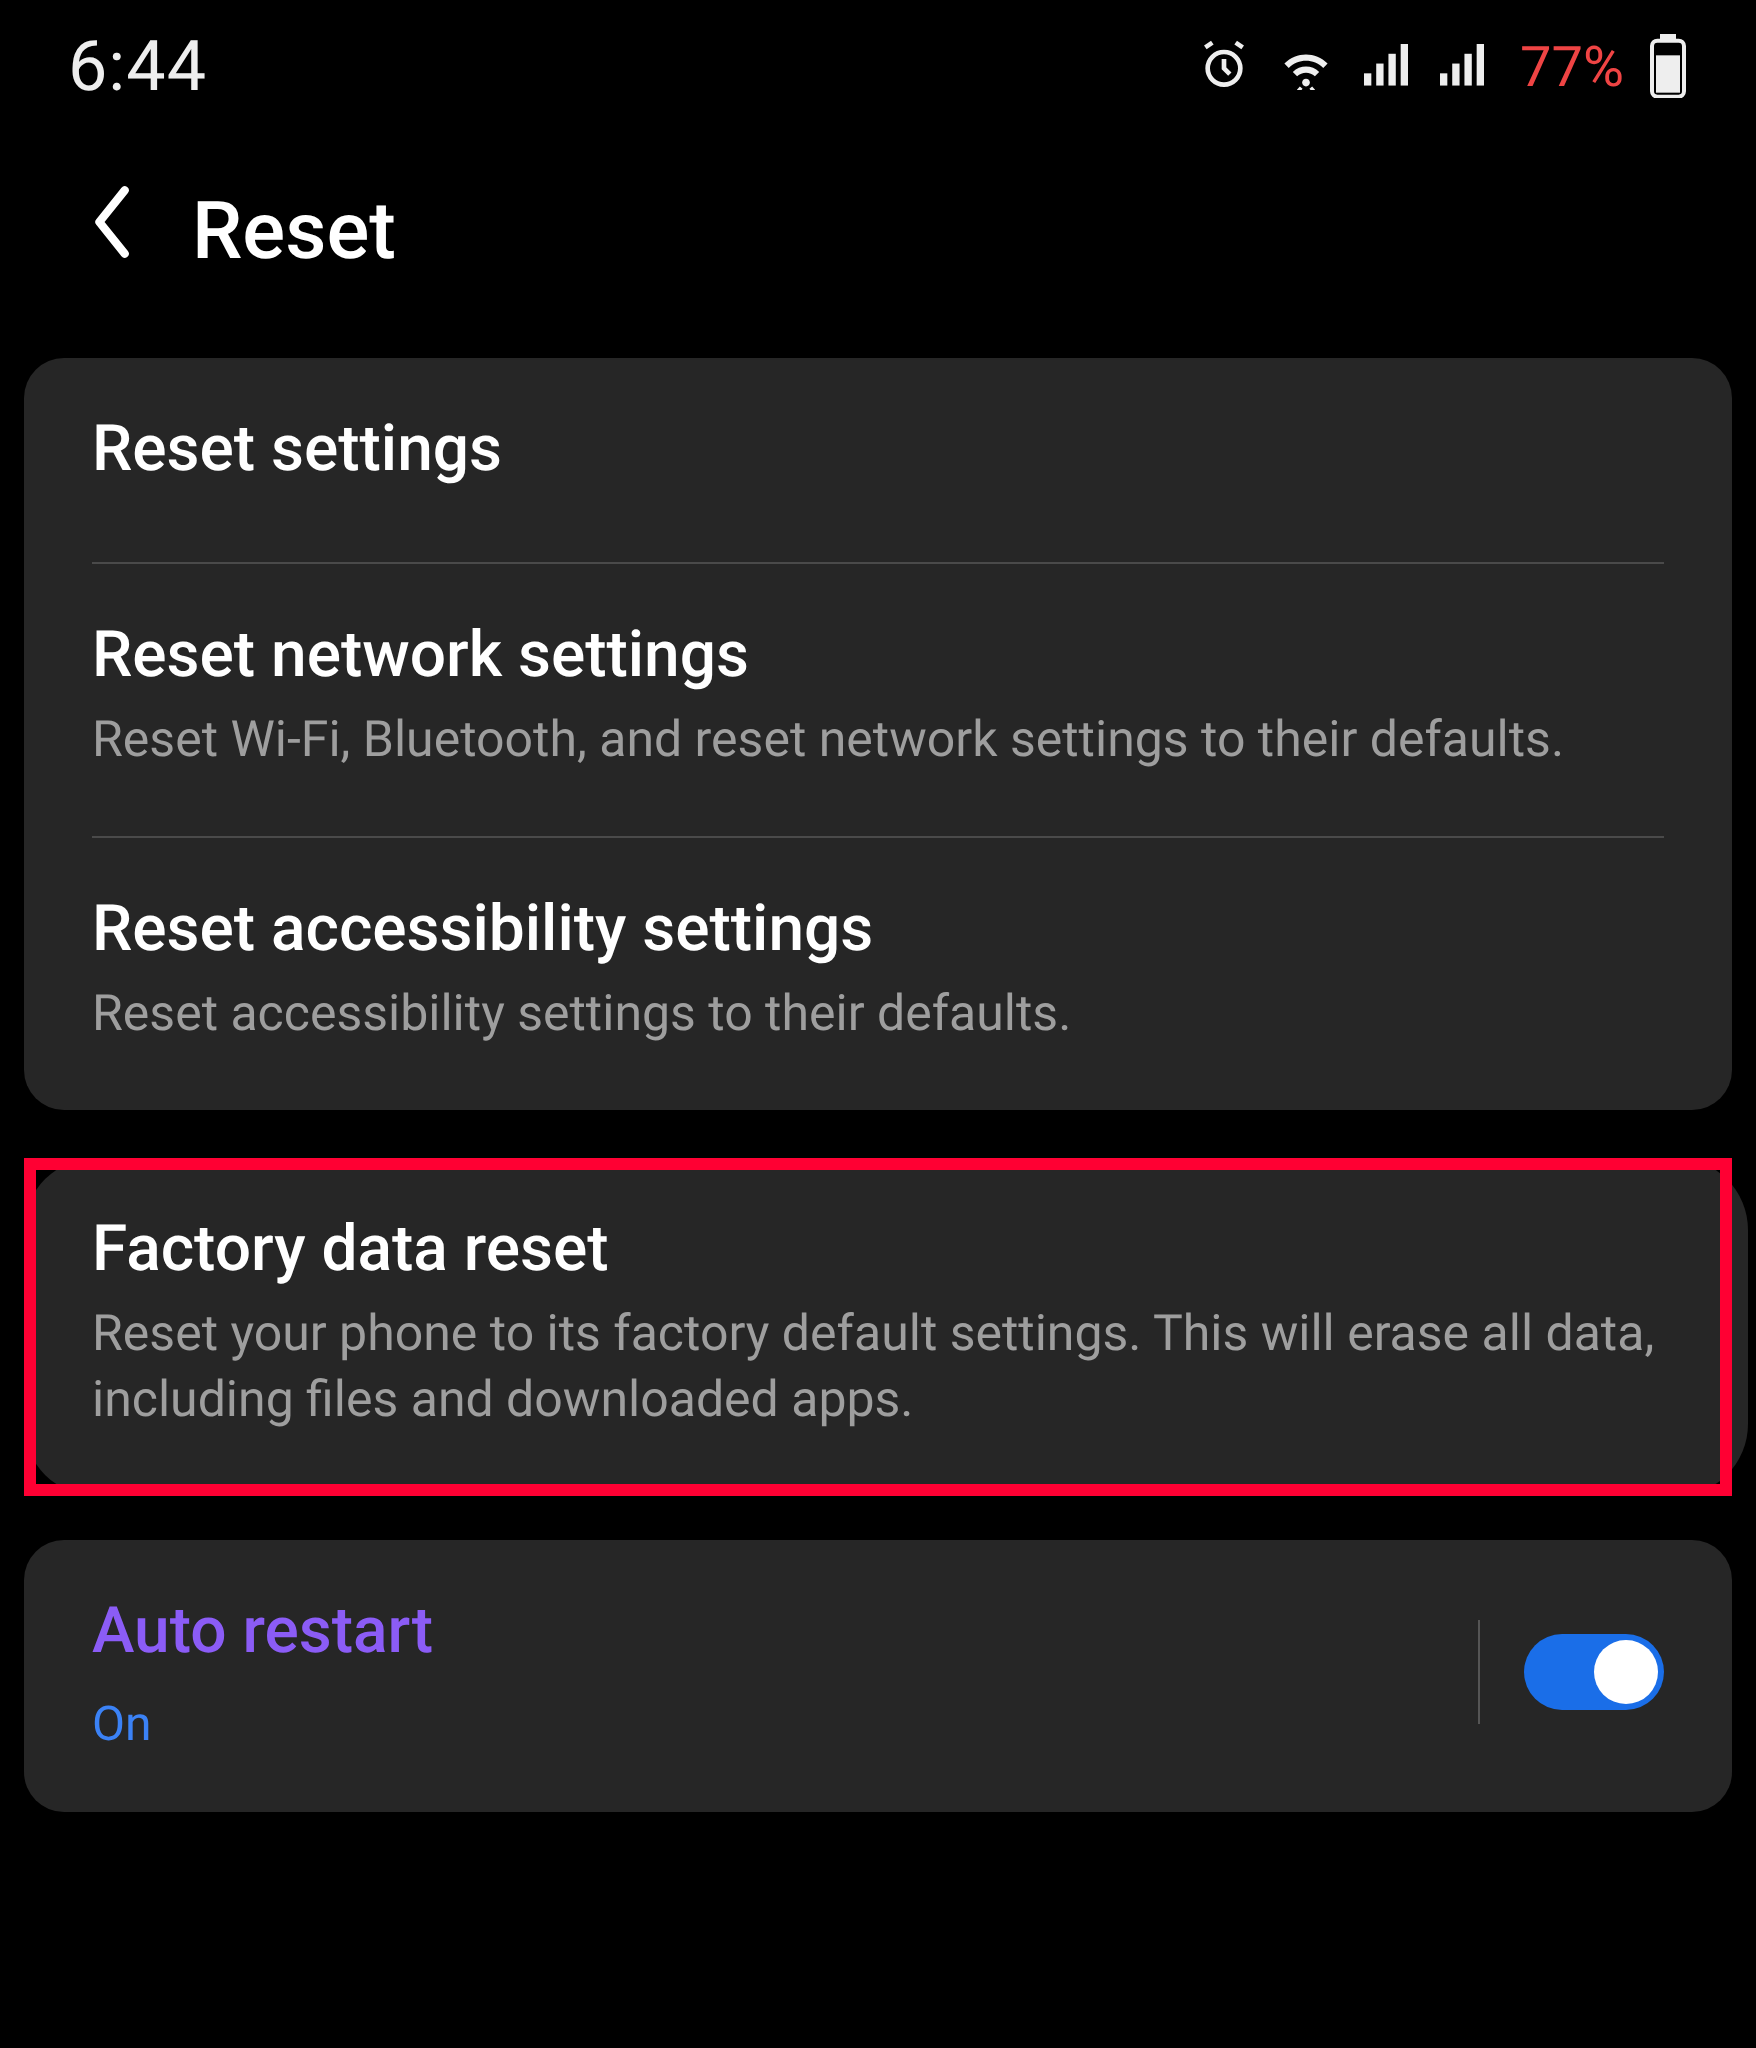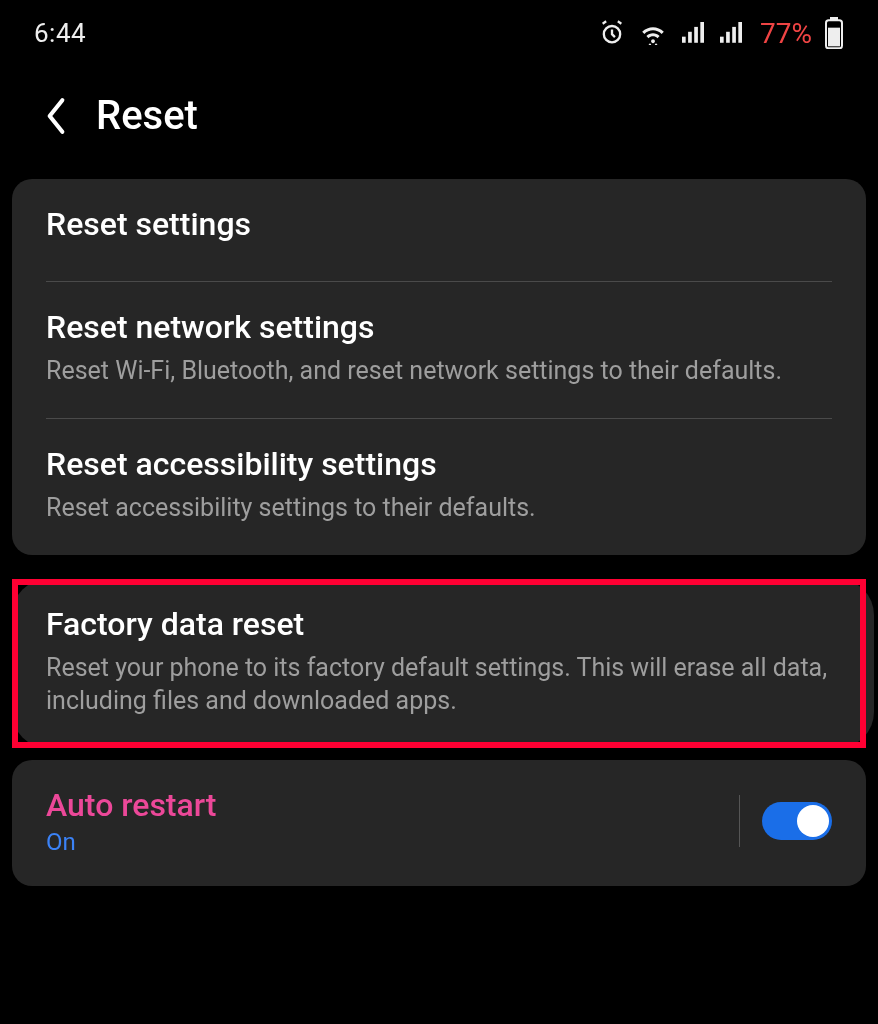--- a/index.html
+++ b/index.html
@@ -1,41 +1,41 @@
 <!DOCTYPE html>
 <html><head>
 <meta charset="utf-8">
 <style>
   * { margin: 0; padding: 0; box-sizing: border-box; }
   html, body { width: 878px; height: 1024px; background: #000; color: #fff; font-family: -apple-system, "Segoe UI", Roboto, "Helvetica Neue", Arial, sans-serif; overflow: hidden; }
   .status-bar { display: flex; justify-content: space-between; align-items: center; padding: 12px 34px 8px 34px; height: 62px; }
-  .status-time { font-size: 26px; font-weight: 400; color: #eee; letter-spacing: 0.5px; }
+  .status-time { font-size: 35px; font-weight: 400; color: #eee; letter-spacing: 0.5px; }
   .status-right { display: flex; align-items: center; gap: 12px; }
   .status-right .ico { display: inline-flex; align-items: center; justify-content: center; }
   .battery-pct { font-size: 28px; color: #ef4444; margin-left: 4px; }
 
-  .header { display: flex; align-items: center; gap: 28px; padding: 30px 36px 40px 44px; }
+  .header { display: flex; gap: 28px; padding: 30px 36px 40px 44px; }
   .header .back svg { display: block; }
   .header-title { font-size: 40px; font-weight: 500; color: #fff; }
 
   .card { background: #262626; border-radius: 20px; margin: 0 12px 24px 12px; overflow: hidden; }
   .item { padding: 26px 34px 30px 34px; }
   .item-title { font-size: 32px; font-weight: 500; color: #fff; margin-bottom: 8px; }
   .item-sub { font-size: 25px; color: #9e9e9e; line-height: 1.35; }
   .divider { height: 1px; background: #4a4a4a; margin: 0 34px; }
 
-  .highlight-wrap { position: relative; margin: 0 12px 12px 12px; }
+  .highlight-wrap { position: relative; margin: 0 12px 22px 12px; }
   .highlight-wrap .card-inner { background: #262626; border-radius: 36px; padding: 0; }
   .highlight-box { position: absolute; inset: 0; border: 6px solid #ff0033; pointer-events: none; border-radius: 0; z-index: 5; }
   
   .highlight-wrap .card-inner { margin-right: -8px; padding-right: 8px; }
 
   .toggle-row { display: flex; align-items: center; justify-content: space-between; padding: 26px 34px 30px 34px; }
   .toggle-left { flex: 1; }
-  .toggle-title { font-size: 32px; font-weight: 500; color: #ec4899; margin-bottom: 4px; }
+  .toggle-title { font-size: 32px; font-weight: 500; color: #8b5cf6; margin-bottom: 14px; }
   .toggle-state { font-size: 24px; color: #3b82f6; }
   .toggle-sep { width: 1px; height: 52px; background: #555; margin: 0 22px; }
   .switch { width: 70px; height: 38px; background: #1a6ee8; border-radius: 20px; position: relative; }
   .switch .knob { position: absolute; right: 3px; top: 3px; width: 32px; height: 32px; background: #fff; border-radius: 50%; }
 
   
   svg { shape-rendering: geometricPrecision; }
 </style>
 </head>
 <body>

